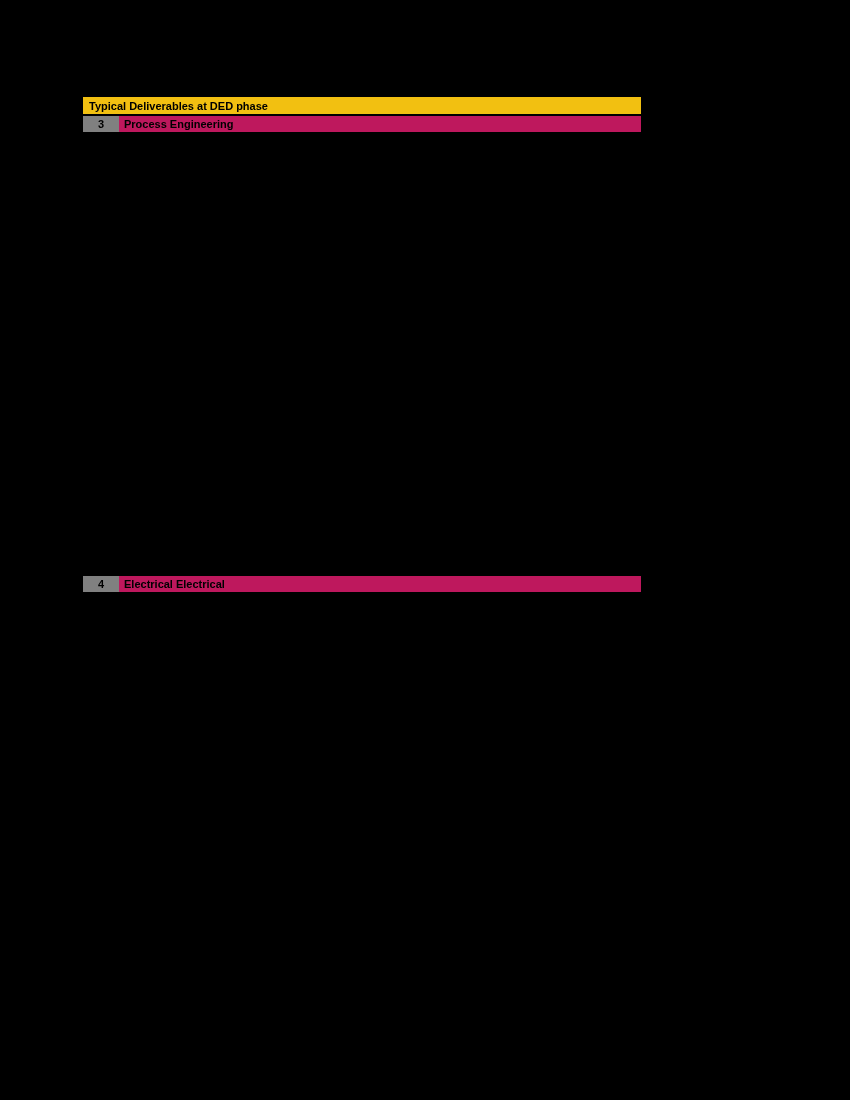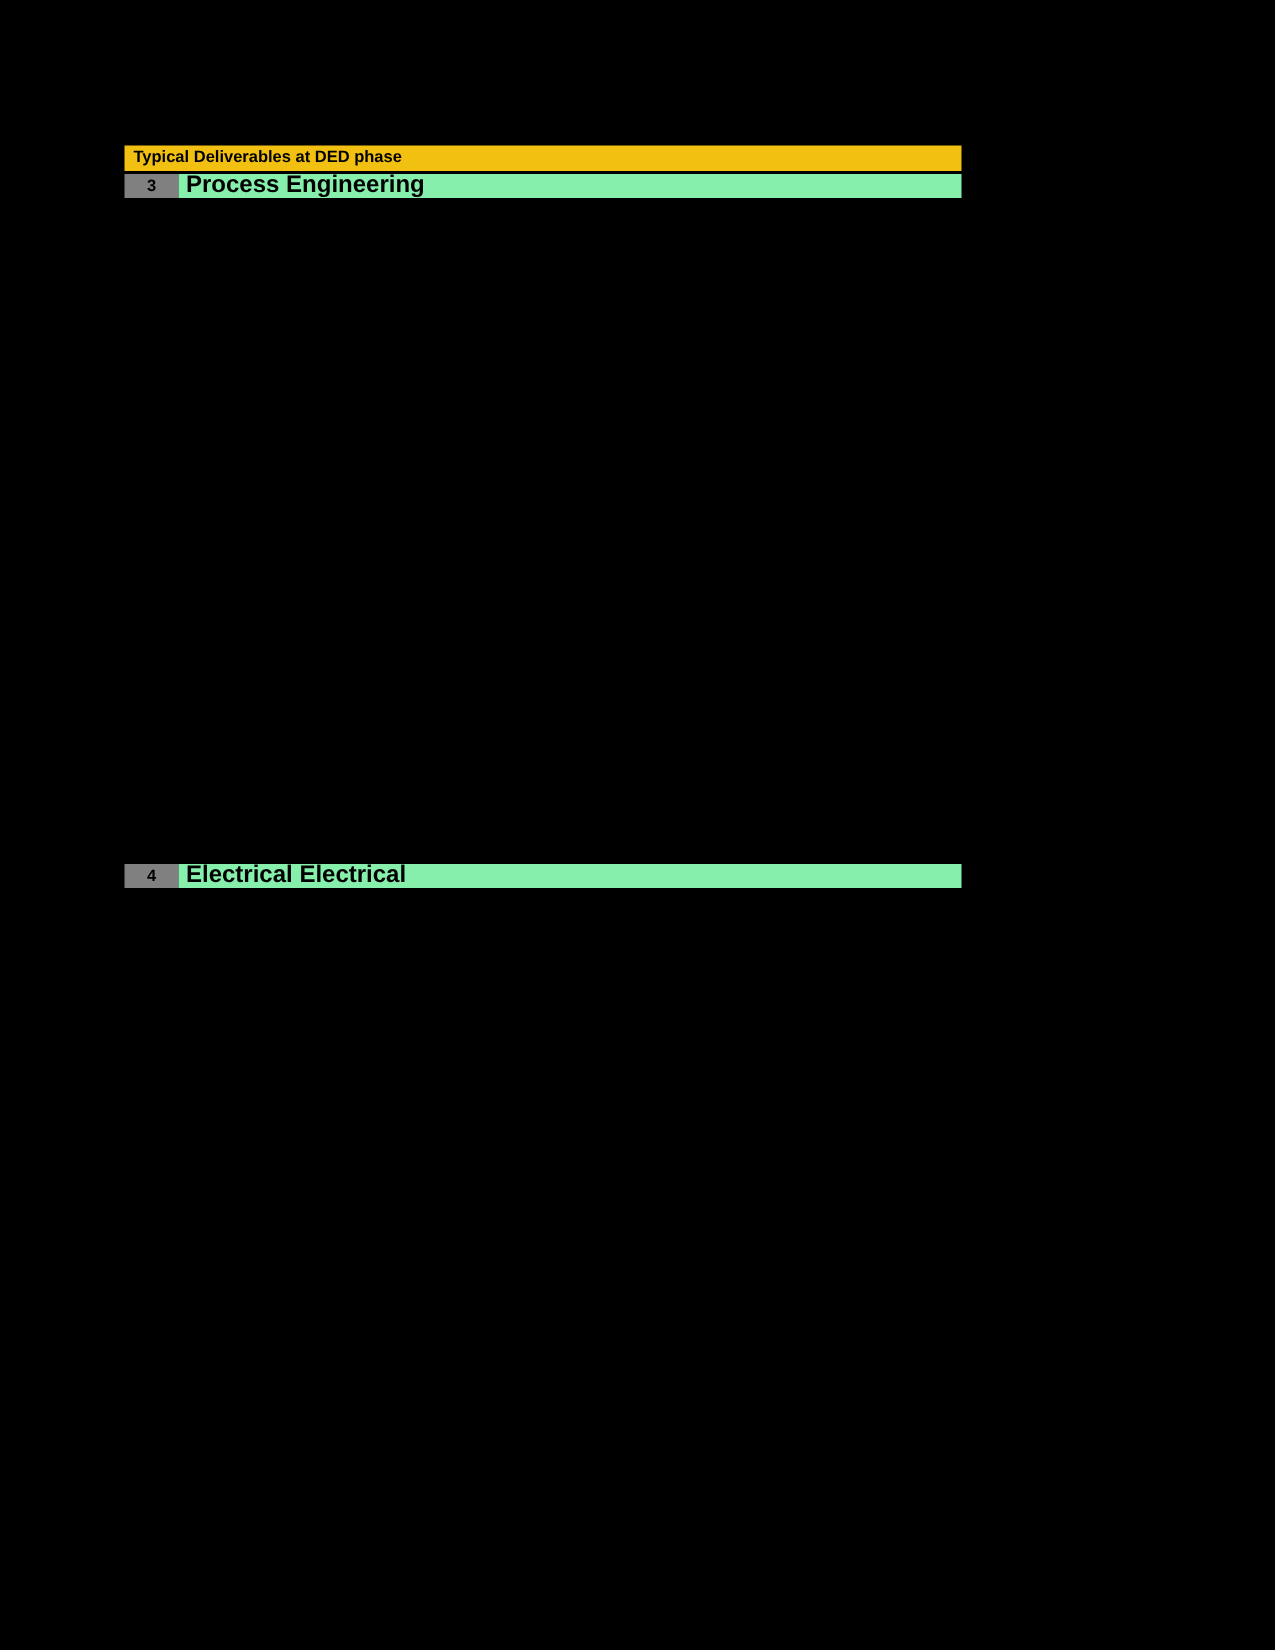--- a/index.html
+++ b/index.html
@@ -21,43 +21,44 @@
       width: 558px;
     }
     .title-bar {
       background-color: #f2c011;
       color: #000000;
       font-size: 11px;
       font-weight: bold;
       padding: 2px 6px;
       height: 17px;
       display: flex;
+      align-items: center;
     }
     .divider {
       background-color: #000000;
       height: 2px;
     }
     .section-row {
       display: flex;
       height: 16px;
     }
     .section-num {
       background-color: #808080;
       color: #000000;
       font-size: 11px;
       font-weight: bold;
       width: 36px;
       display: flex;
       align-items: center;
       justify-content: center;
     }
     .section-title {
-      background-color: #86efac;
+      background-color: #be185d;
       color: #000000;
-      font-size: 16px;
+      font-size: 11px;
       font-weight: bold;
       padding: 0 5px;
       flex: 1;
       display: flex;
       align-items: center;
     }
     .section-gap {
       height: 444px;
     }
   </style>

